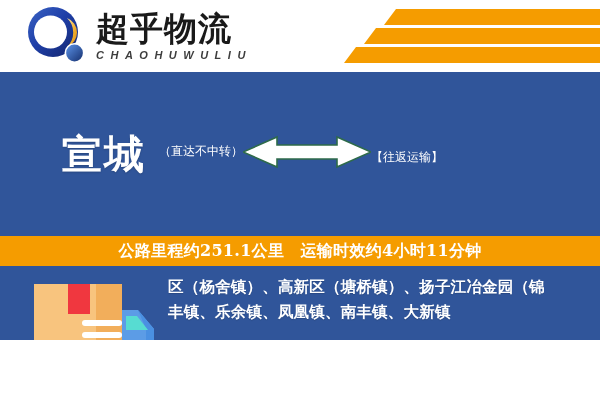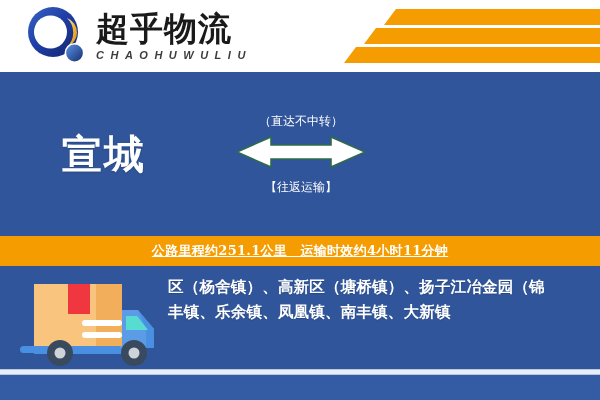--- a/index.html
+++ b/index.html
@@ -6,21 +6,21 @@
     margin: 0;
     padding: 0;
     background: #ffffff;
   }
   body {
     font-family: "Liberation Sans", "DejaVu Sans", sans-serif;
   }
   #banner {
     position: relative;
     width: 600px;
-    height: 400px;
+    height: 340px;
     overflow: hidden;
     background: #fca5a5;
   }
 
   
   .header {
     position: absolute;
     left: 0; top: 0;
     width: 600px; height: 72px;
     background: #ffffff;
@@ -89,21 +89,21 @@
     text-shadow: 0 1px 2px rgba(0,0,0,0.18);
   }
   .city-origin { left: 62px; }
   .city-dest   { left: 366px; }
 
   .arrow-group {
     position: absolute;
     left: 236px; top: 18px;
     width: 130px; height: 128px;
     display: flex;
-    flex-direction: column;
+    flex-direction: row;
     align-items: center;
     justify-content: center;
   }
   .arrow-note-top {
     font-family: "DejaVu Serif", "Liberation Serif", serif;
     font-size: 12px;
     color: #ffffff;
     white-space: nowrap;
     margin-bottom: 5px;
     letter-spacing: 0px;
@@ -123,26 +123,25 @@
     position: absolute;
     left: 0; top: 236px;
     width: 600px; height: 30px;
     background: #F59C00;
     display: flex;
     align-items: center;
     justify-content: center;
   }
   .info-bar-text {
     font-family: "DejaVu Serif", "Liberation Serif", serif;
-    font-size: 13px;
+    font-size: 16px;
     font-weight: bold;
     color: #ffffff;
     white-space: nowrap;
     letter-spacing: 0.3px;
-    text-decoration: underline;
   }
 
   
   .bottom-panel {
     position: absolute;
     left: 0; top: 266px;
     width: 600px; height: 134px;
     background: #30559A;
     overflow: hidden;
   }

